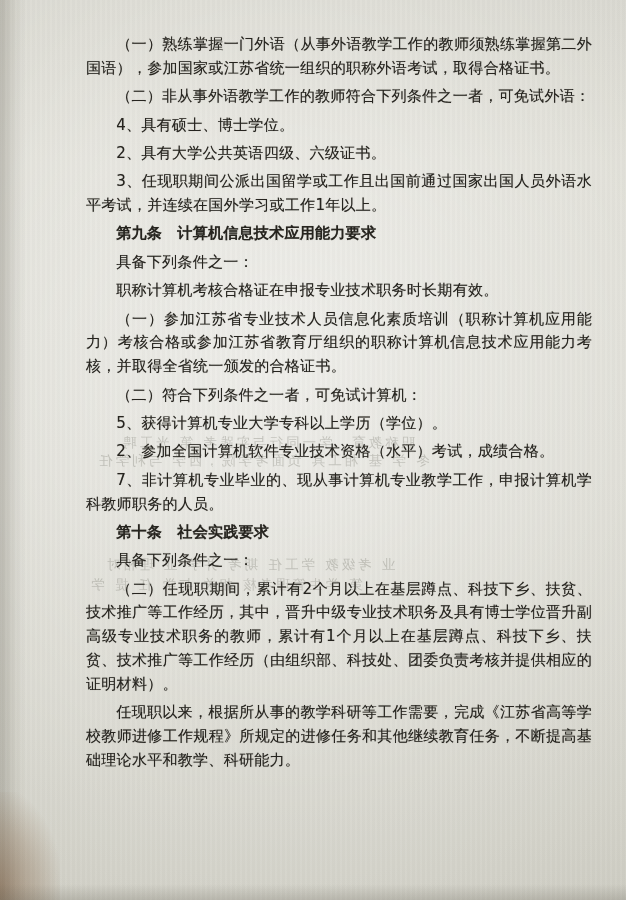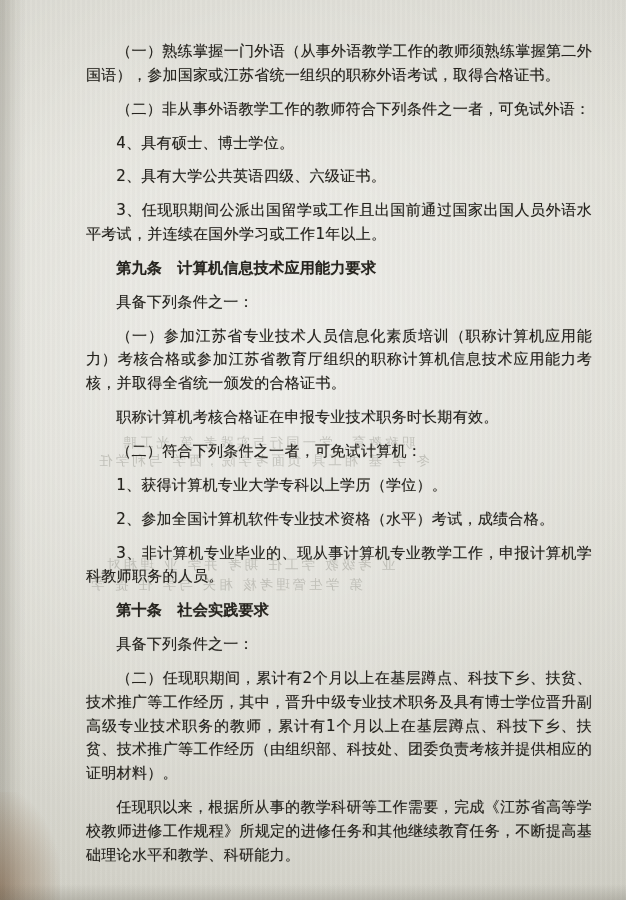--- a/index.html
+++ b/index.html
@@ -40,21 +40,21 @@
       repeating-linear-gradient(90deg, rgba(255,255,255,0.035) 0px, rgba(255,255,255,0.035) 2px, rgba(0,0,0,0.012) 2px, rgba(0,0,0,0.012) 5px);
     pointer-events: none;
   }
   #doc {
     position: relative;
     z-index: 3;
     padding: 30px 34px 0 86px;
     box-sizing: border-box;
   }
   p.line {
-    margin: 10px 0 0.30em 0;
+    margin: 3px 0 0.30em 0;
     font-family: "DejaVu Sans", sans-serif;
     font-size: 15.1px;
     line-height: 1.58;
     color: #26241f;
     letter-spacing: 0.2px;
     text-align: justify;
     text-justify: inter-character;
     white-space: normal;
     text-shadow: 0 0 0.7px rgba(40,38,32,0.45);
   }
@@ -112,26 +112,26 @@
   <div class="ghost g4">第 学生管理考核  相关 与学 任 提 学</div>
 
   <div id="doc">
     <p class="line indent">（一）熟练掌握一门外语（从事外语教学工作的教师须熟练掌握第二外国语），参加国家或江苏省统一组织的职称外语考试，取得合格证书。</p>
     <p class="line indent">（二）非从事外语教学工作的教师符合下列条件之一者，可免试外语：</p>
     <p class="line indent">4、具有硕士、博士学位。</p>
     <p class="line indent">2、具有大学公共英语四级、六级证书。</p>
     <p class="line indent">3、任现职期间公派出国留学或工作且出国前通过国家出国人员外语水平考试，并连续在国外学习或工作1年以上。</p>
     <p class="line heading">第九条　计算机信息技术应用能力要求</p>
     <p class="line indent">具备下列条件之一：</p>
+    <p class="line indent">职称计算机考核合格证在申报专业技术职务时长期有效。</p>
     <p class="line indent">（一）参加江苏省专业技术人员信息化素质培训（职称计算机应用能力）考核合格或参加江苏省教育厅组织的职称计算机信息技术应用能力考核，并取得全省统一颁发的合格证书。</p>
-    <p class="line indent">职称计算机考核合格证在申报专业技术职务时长期有效。</p>
     <p class="line indent">（二）符合下列条件之一者，可免试计算机：</p>
-    <p class="line indent">1、获得计算机专业大学专科以上学历（学位）。</p>
+    <p class="line indent">5、获得计算机专业大学专科以上学历（学位）。</p>
     <p class="line indent">2、参加全国计算机软件专业技术资格（水平）考试，成绩合格。</p>
-    <p class="line indent">3、非计算机专业毕业的、现从事计算机专业教学工作，申报计算机学科教师职务的人员。</p>
+    <p class="line indent">7、非计算机专业毕业的、现从事计算机专业教学工作，申报计算机学科教师职务的人员。</p>
     <p class="line heading">第十条　社会实践要求</p>
     <p class="line indent">具备下列条件之一：</p>
     <p class="line indent">（二）任现职期间，累计有2个月以上在基层蹲点、科技下乡、扶贫、技术推广等工作经历，其中，晋升中级专业技术职务及具有博士学位晋升副高级专业技术职务的教师，累计有1个月以上在基层蹲点、科技下乡、扶贫、技术推广等工作经历（由组织部、科技处、团委负责考核并提供相应的证明材料）。</p>
     <p class="line indent">任现职以来，根据所从事的教学科研等工作需要，完成《江苏省高等学校教师进修工作规程》所规定的进修任务和其他继续教育任务，不断提高基础理论水平和教学、科研能力。</p>
   </div>
 
   <div class="corner-smudge"></div>
   <div class="edge-shadow-bottom"></div>
 </div>
 

